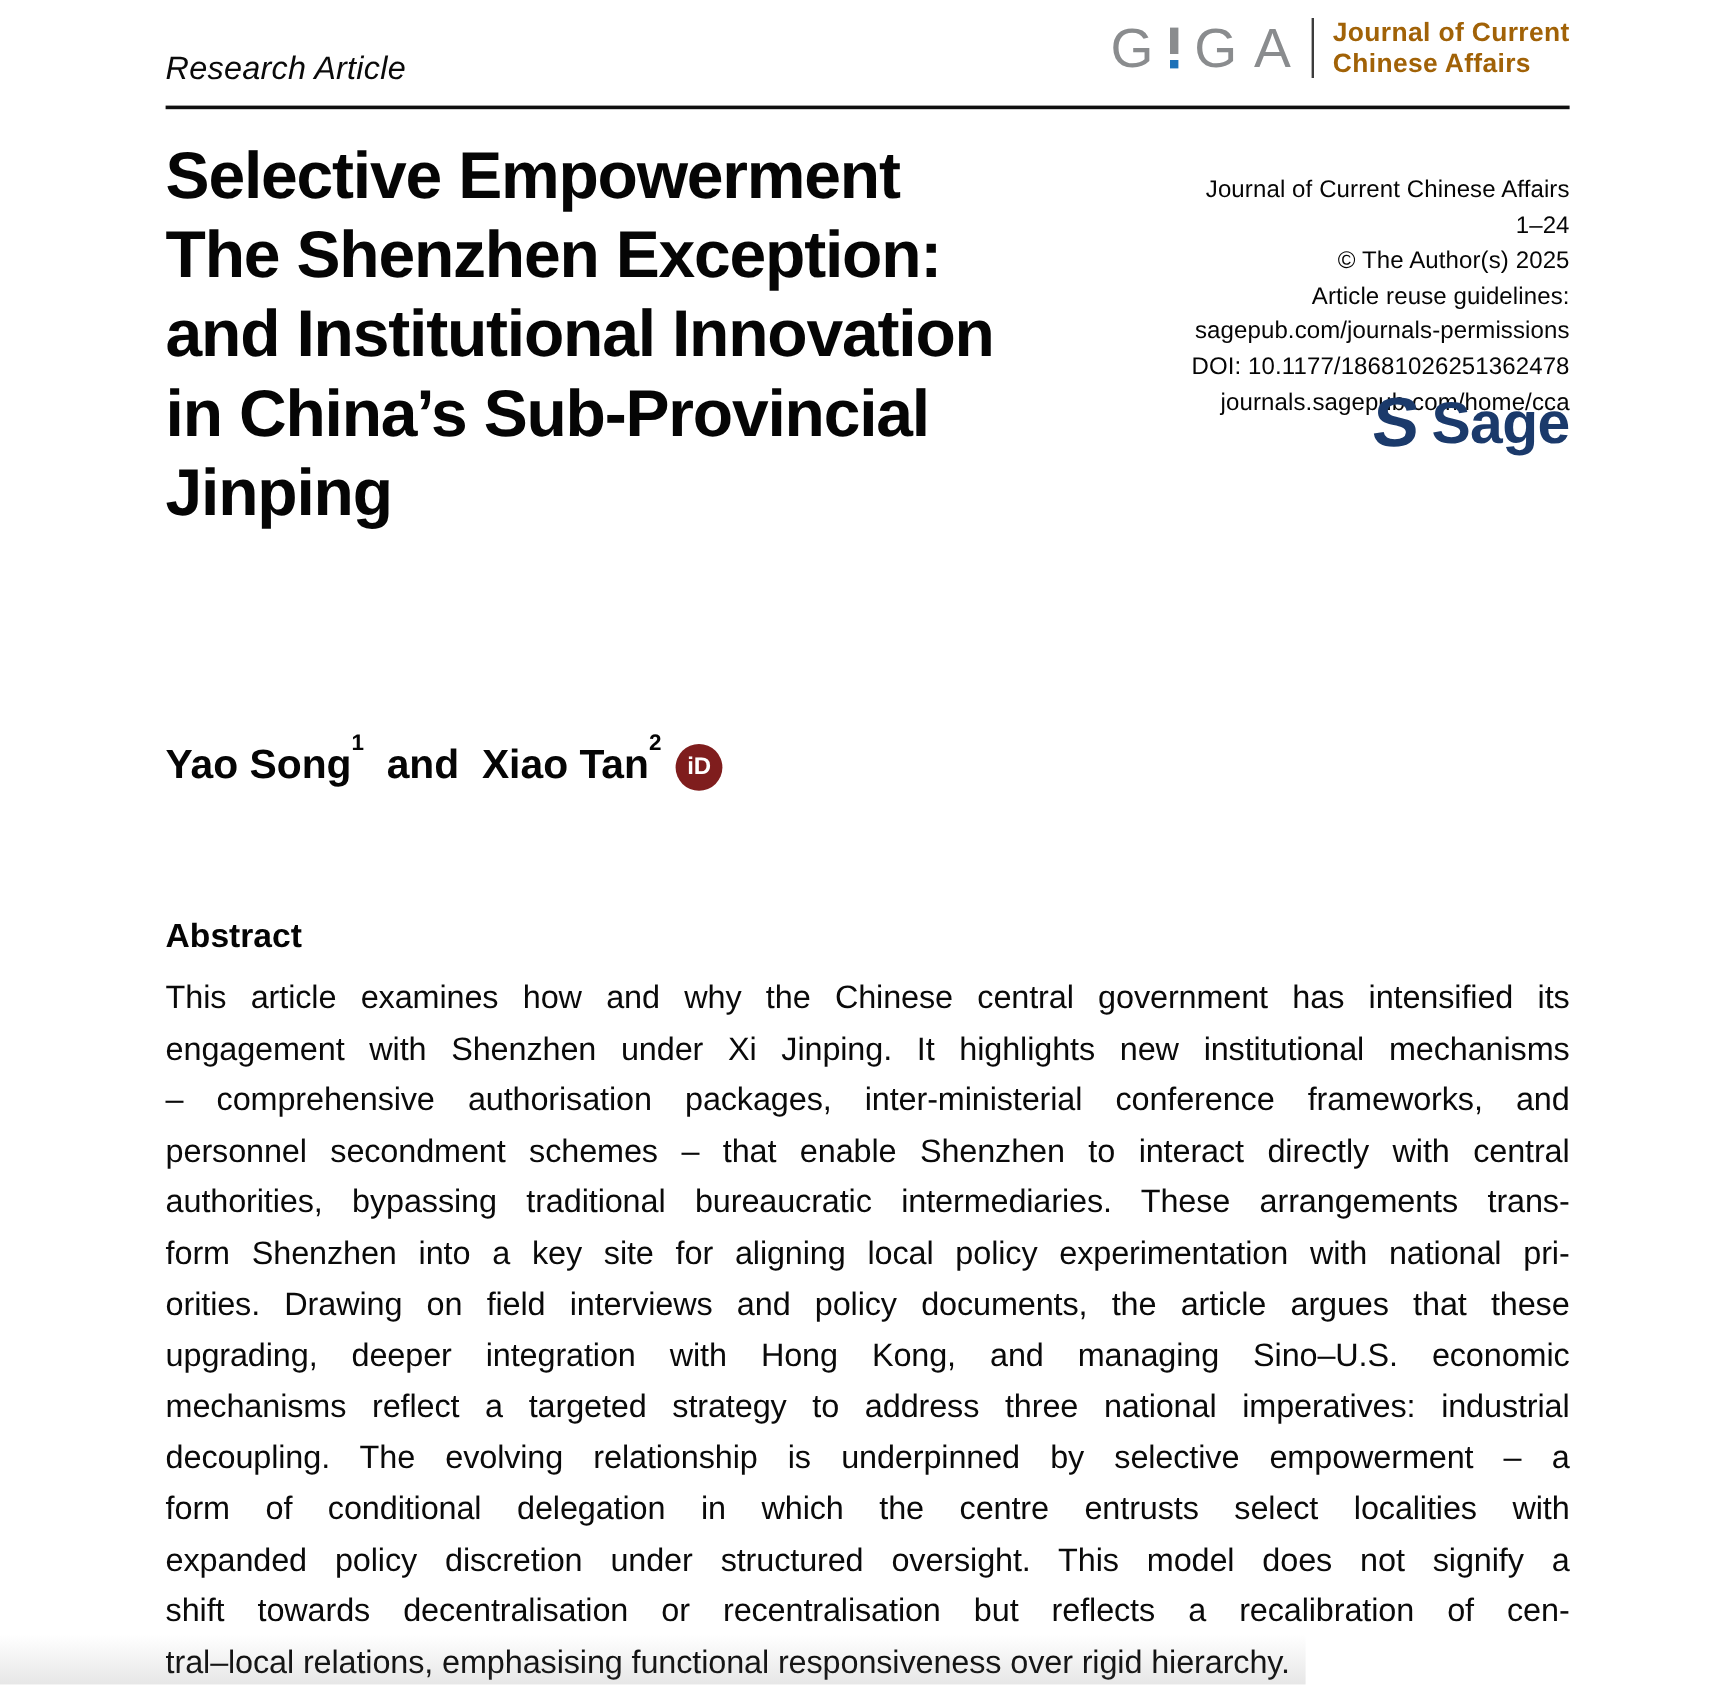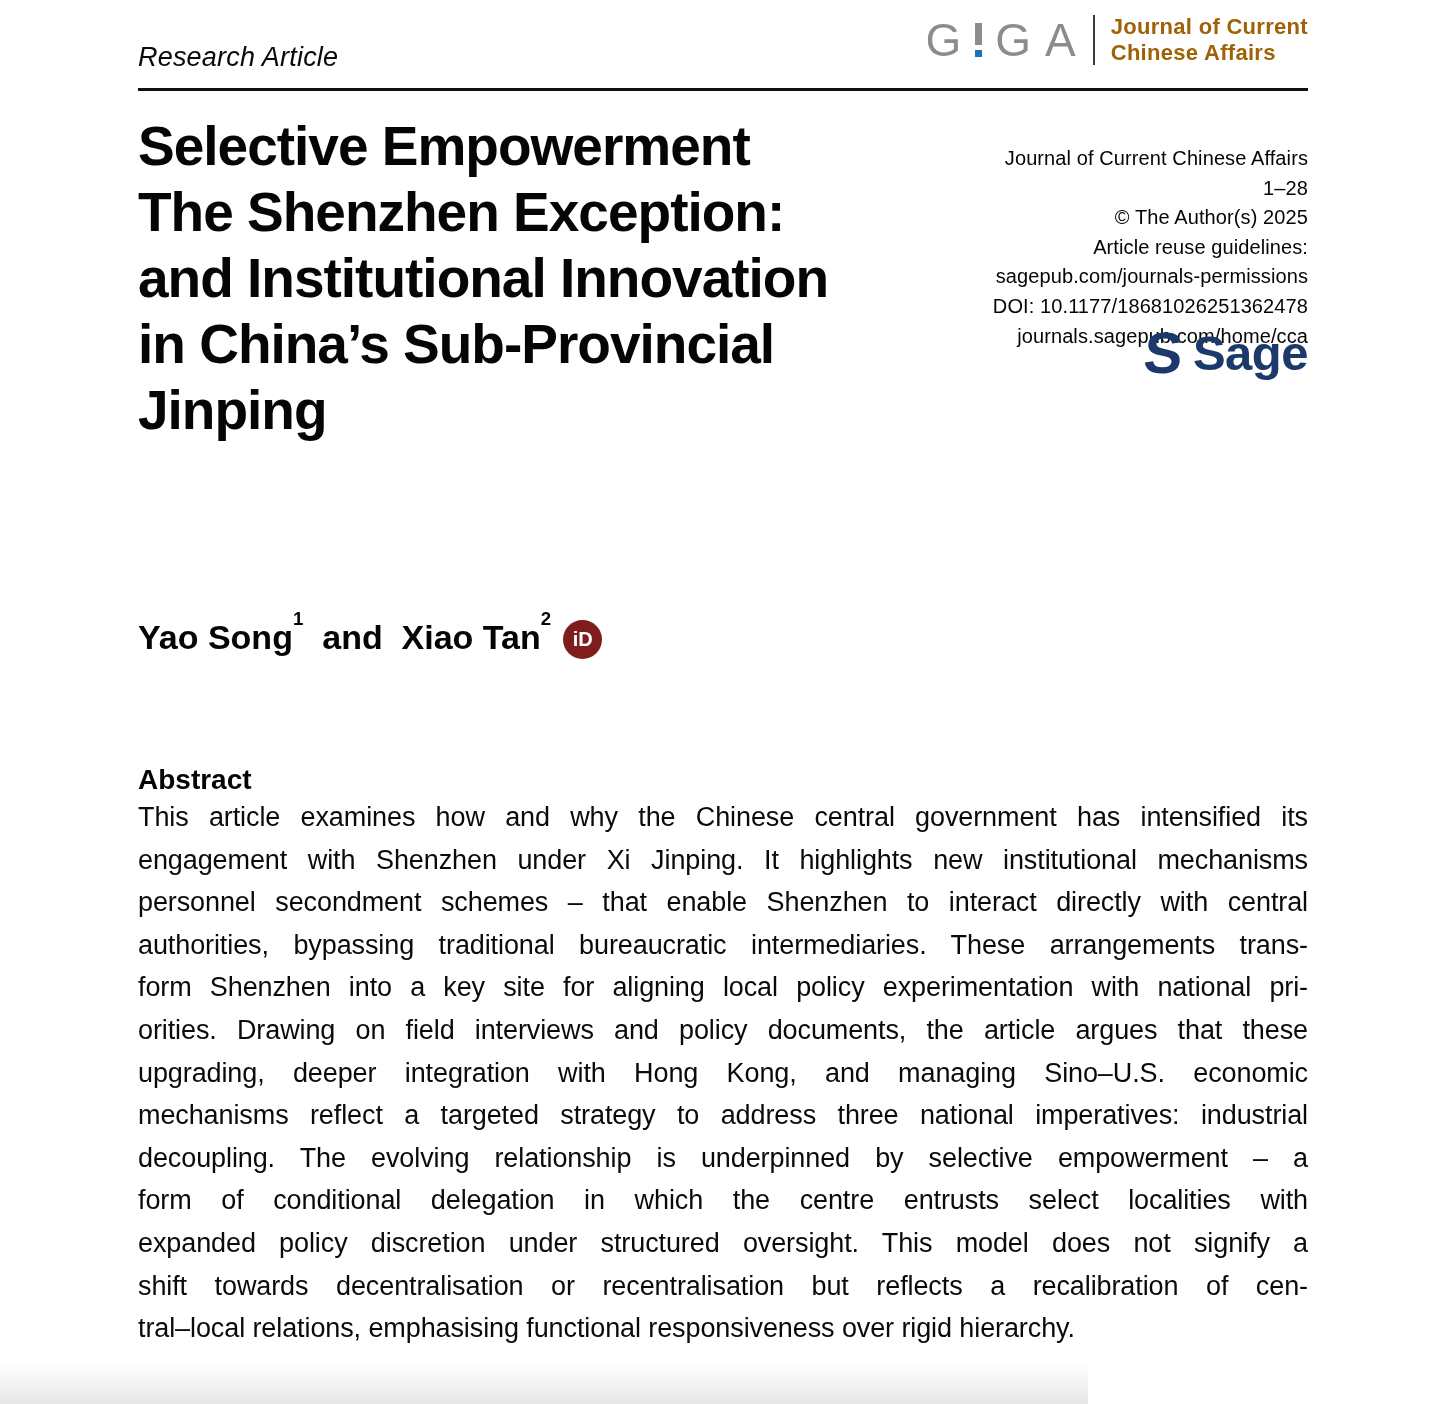--- a/index.html
+++ b/index.html
@@ -158,20 +158,21 @@
   
   .abstract {
     position: absolute;
     left: 138px;
     top: 764px;
     width: 1170px;
   }
   .abstract h2 {
     font-size: 28px;
     font-weight: 700;
+    margin-bottom: 14px;
     color: #050505;
   }
   .abs-line {
     font-size: 27px;
     line-height: 42.6px;
     color: #0a0a0a;
     text-align: justify;
     text-align-last: justify;
     letter-spacing: -0.1px;
     white-space: normal;
@@ -217,21 +218,21 @@
   <h1 class="title">
     <span class="tline">Selective Empowerment</span>
     <span class="tline">The Shenzhen Exception:</span>
     <span class="tline">and Institutional Innovation</span>
     <span class="tline">in China’s Sub-Provincial</span>
     <span class="tline">Jinping</span>
   </h1>
 
   <div class="meta">
     <div>Journal of Current Chinese Affairs</div>
-    <div>1–28</div>
+    <div>1–24</div>
     <div>© The Author(s) 2025</div>
     <div>Article reuse guidelines:</div>
     <div>sagepub.com/journals-permissions</div>
     <div>DOI: 10.1177/18681026251362478</div>
     <div>journals.sagepub.com/home/cca</div>
   </div>
 
   <div class="sage-row">
     <span class="sage-mark">S</span>
     <span class="sage-word">Sage</span>
@@ -242,20 +243,21 @@
     <span>&nbsp;<span> and </span>&nbsp;</span>
     <span><span>Xiao Tan</span><sup>2</sup></span>
     <span class="orcid">iD</span>
   </div>
 
   <section class="abstract">
     <h2>Abstract</h2>
     <div>
       <div class="abs-line">This article examines how and why the Chinese central government has intensified its</div>
       <div class="abs-line">engagement with Shenzhen under Xi Jinping. It highlights new institutional mechanisms</div>
+      <div class="abs-line">– comprehensive authorisation packages, inter-ministerial conference frameworks, and</div>
       <div class="abs-line">personnel secondment schemes – that enable Shenzhen to interact directly with central</div>
       <div class="abs-line">authorities, bypassing traditional bureaucratic intermediaries. These arrangements trans-</div>
       <div class="abs-line">form Shenzhen into a key site for aligning local policy experimentation with national pri-</div>
       <div class="abs-line">orities. Drawing on field interviews and policy documents, the article argues that these</div>
       <div class="abs-line">upgrading, deeper integration with Hong Kong, and managing Sino–U.S. economic</div>
       <div class="abs-line">mechanisms reflect a targeted strategy to address three national imperatives: industrial</div>
       <div class="abs-line">decoupling. The evolving relationship is underpinned by selective empowerment – a</div>
       <div class="abs-line">form of conditional delegation in which the centre entrusts select localities with</div>
       <div class="abs-line">expanded policy discretion under structured oversight. This model does not signify a</div>
       <div class="abs-line">shift towards decentralisation or recentralisation but reflects a recalibration of cen-</div>

